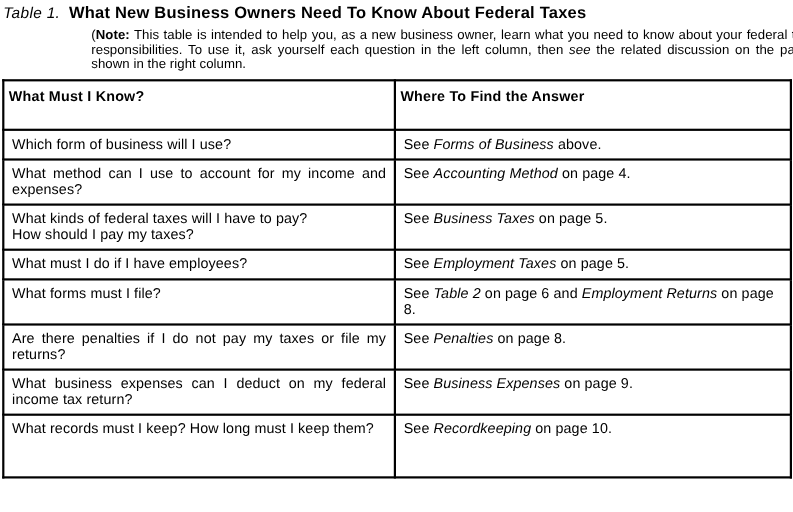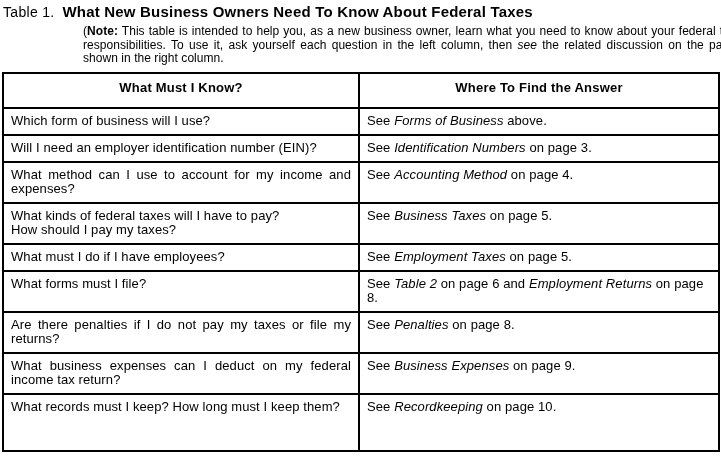--- a/index.html
+++ b/index.html
@@ -9,20 +9,21 @@
     color: #000000;
     font-family: "Liberation Sans", sans-serif;
   }
   body { width: 721px; height: 465px; overflow: hidden; }
   .page { padding: 3px 2px 0 2px; }
 
   .title-line { white-space: nowrap; padding-left: 1px; }
   .title-label {
     font-size: 14px;
     letter-spacing: 0.3px;
+    font-style: italic;
   }
   .title-heading {
     font-size: 15px;
     font-weight: bold;
     letter-spacing: 0.2px;
     margin-left: 8px;
     text-align: right;
   }
 
   .note {
@@ -44,22 +45,22 @@
   }
   .col-q { width: 356px; }
   .col-a { width: 360px; }
   th, td {
     border: 2px solid #000000;
     vertical-align: top;
   }
   th {
     font-size: 13px;
     font-weight: bold;
-    text-align: center;
-    padding: 6px 4px 12px 4px;
+    text-align: left;
+    padding: 6px 4px 22px 4px;
     letter-spacing: 0.2px;
   }
   td {
     font-size: 13px;
     line-height: 14px;
     padding: 5px 7px 6px 7px;
     letter-spacing: 0.1px;
   }
   td.q {
     text-align: justify;
@@ -89,24 +90,20 @@
         <th>What Must I Know?</th>
         <th>Where To Find the Answer</th>
       </tr>
     </thead>
     <tbody>
         <tr>
           <td class="q">Which form of business will I use?</td>
           <td class="a"><span>See </span><i>Forms of Business</i><span> above.</span></td>
         </tr>
         <tr>
-          <td class="q">Will I need an employer identification number (EIN)?</td>
-          <td class="a"><span>See </span><i>Identification Numbers</i><span> on page 3.</span></td>
-        </tr>
-        <tr>
           <td class="q">What method can I use to account for my income and expenses?</td>
           <td class="a"><span>See </span><i>Accounting Method</i><span> on page 4.</span></td>
         </tr>
         <tr>
           <td class="q">What kinds of federal taxes will I have to pay?
 How should I pay my taxes?</td>
           <td class="a"><span>See </span><i>Business Taxes</i><span> on page 5.</span></td>
         </tr>
         <tr>
           <td class="q">What must I do if I have employees?</td>

